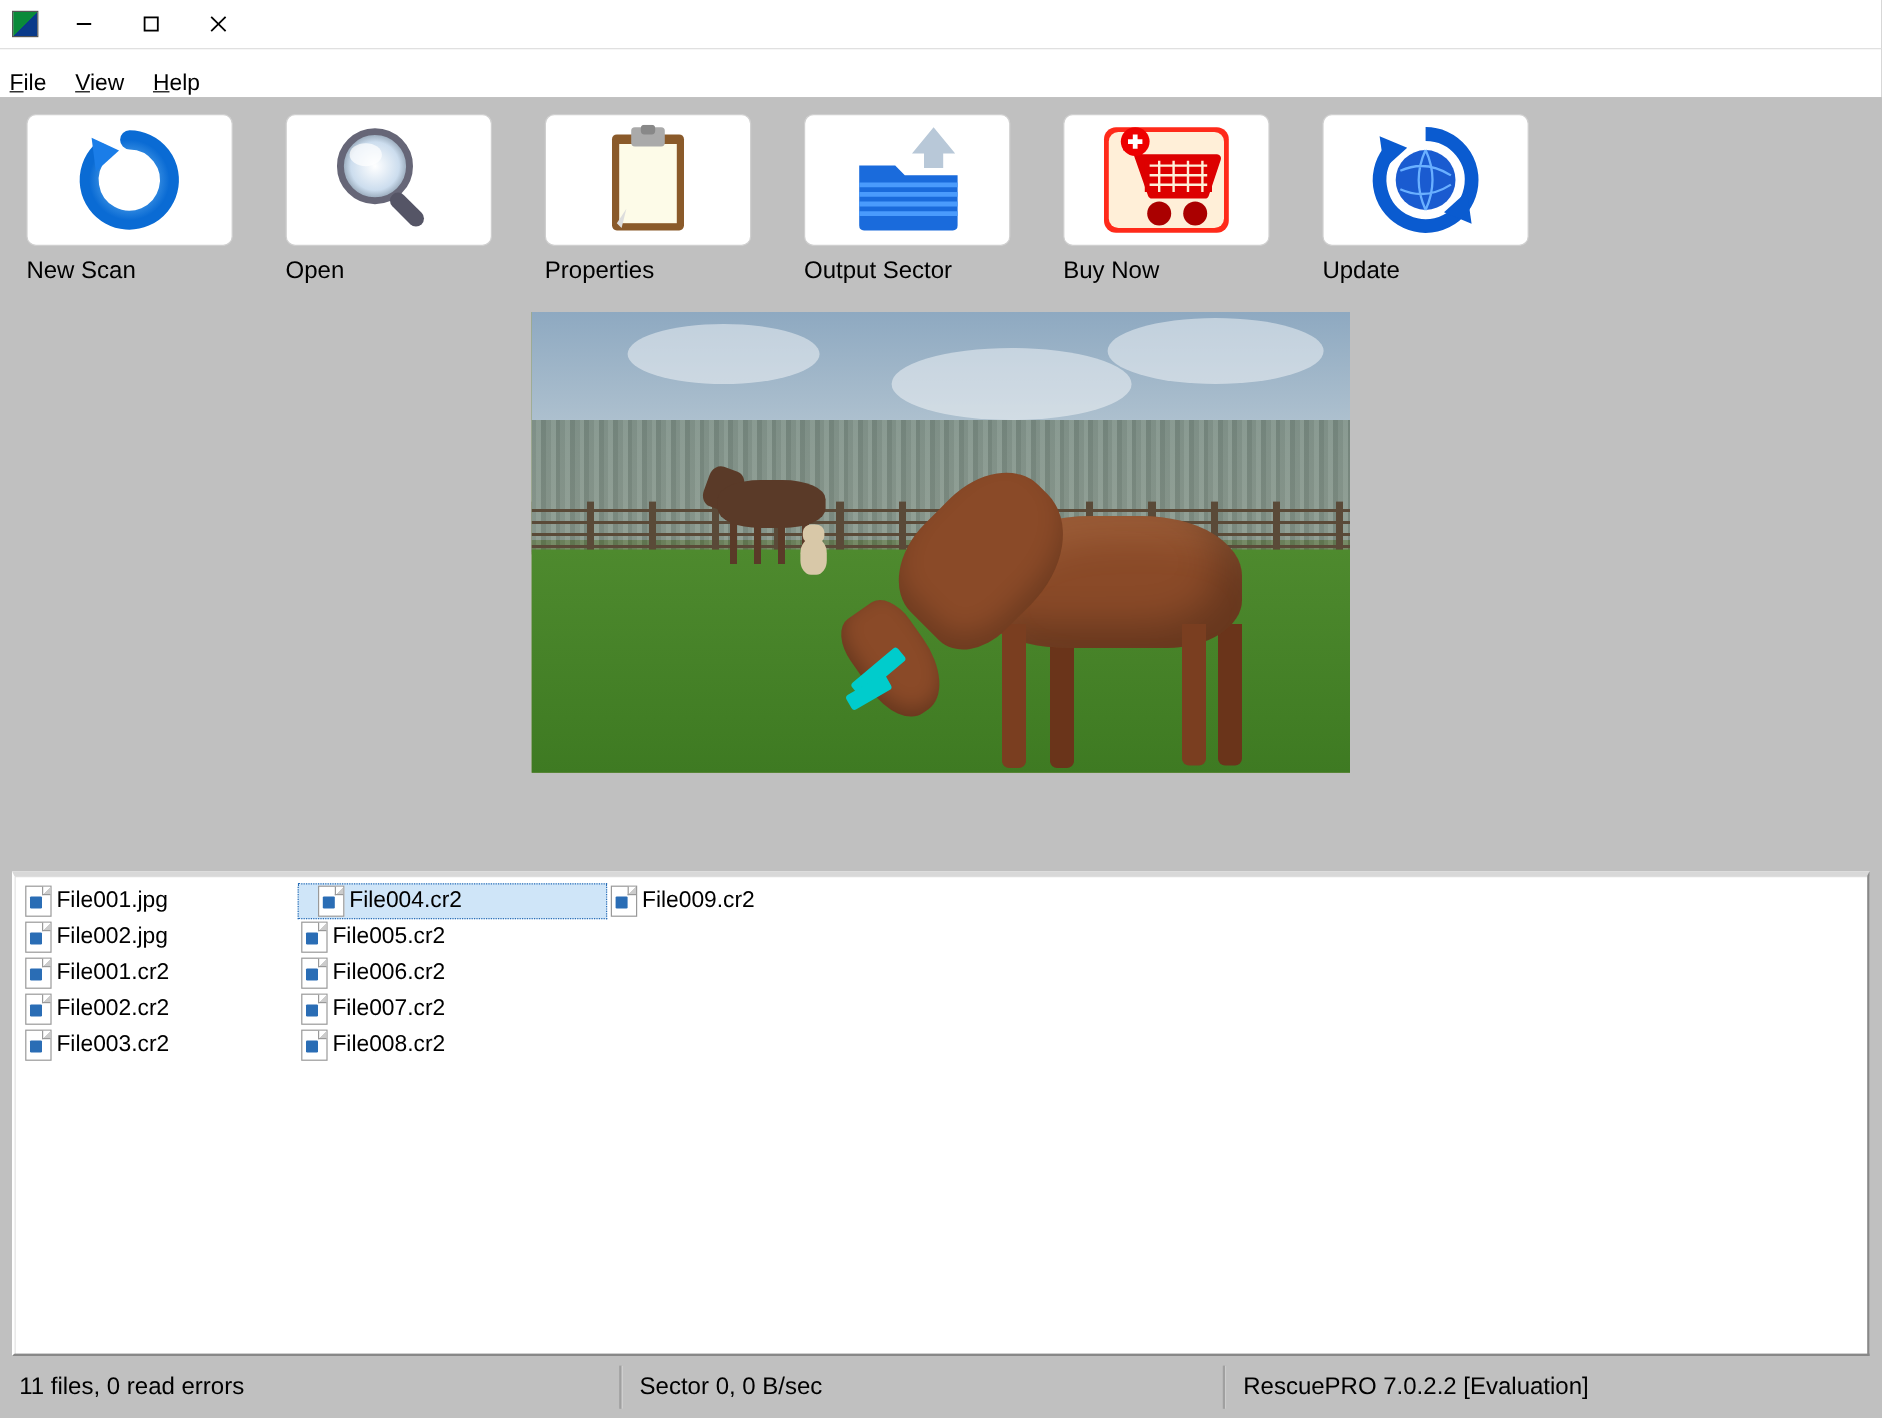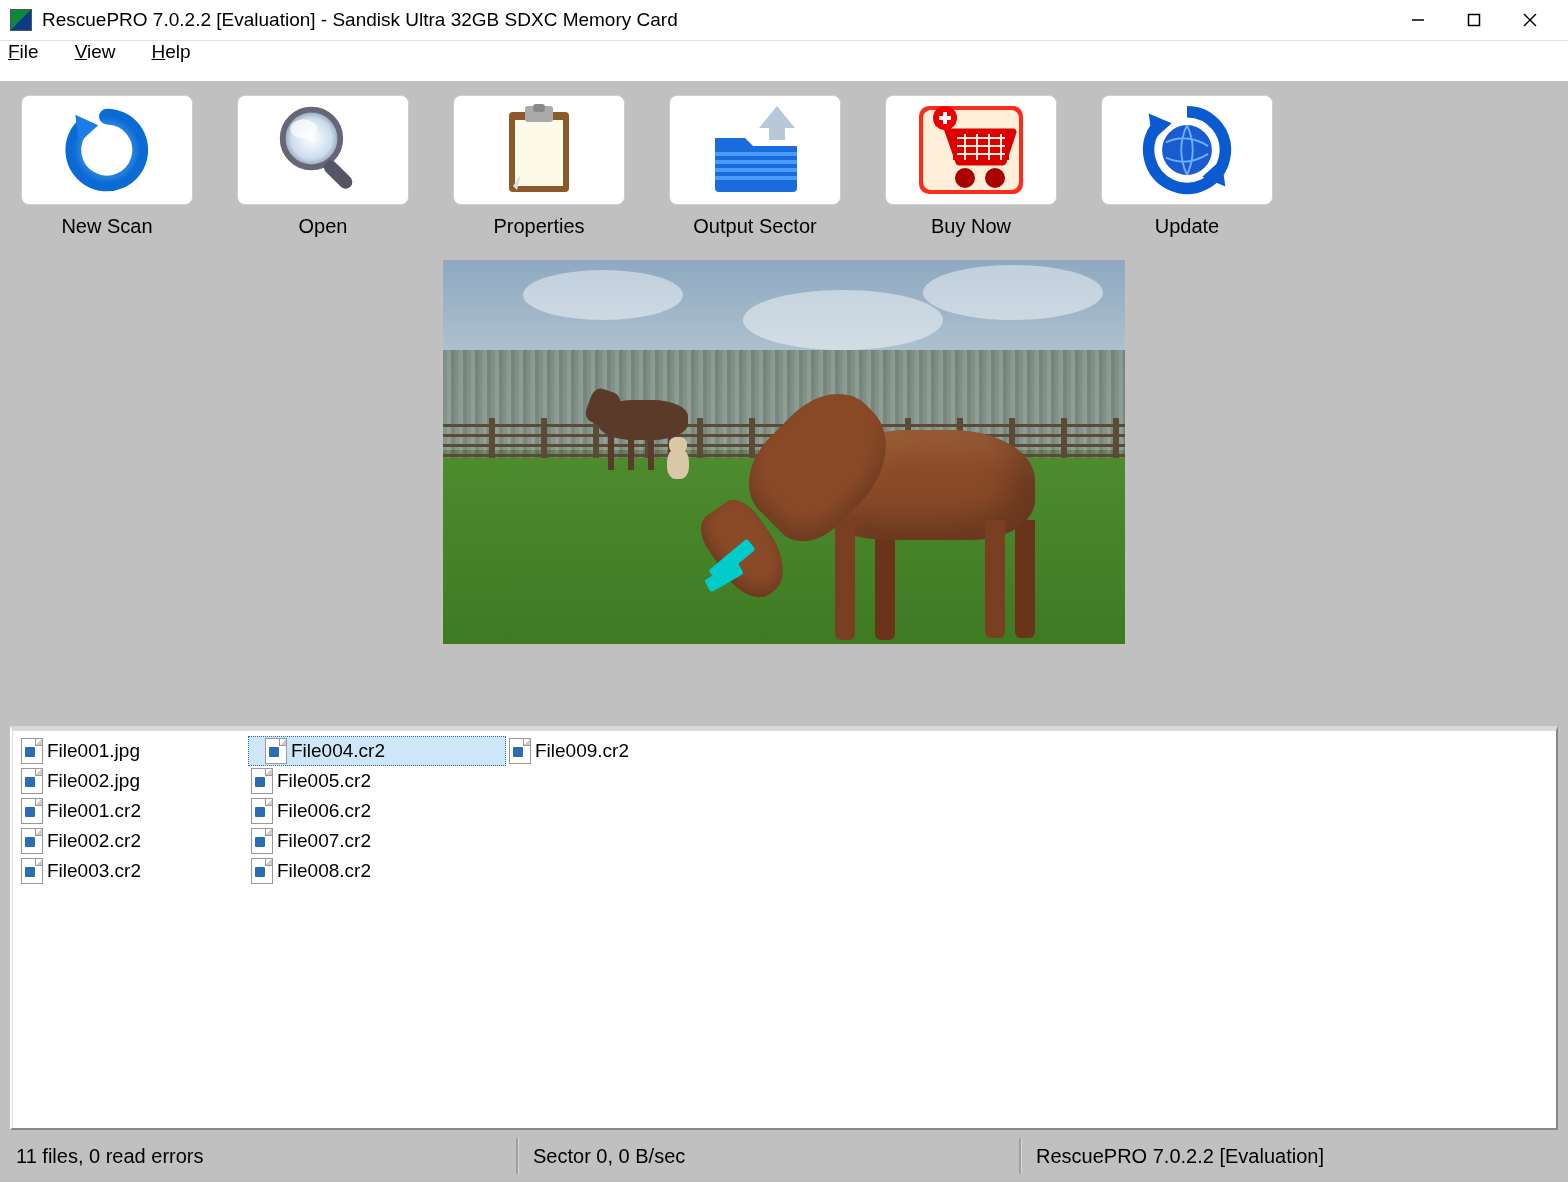--- a/index.html
+++ b/index.html
@@ -1,24 +1,24 @@
 <!DOCTYPE html>
 <html><head>
   <meta charset="utf-8">
   <style>
     body{margin:0;font-family:"Segoe UI",Tahoma,sans-serif;font-size:19px;color:#000;background:#c0c0c0;height:1182px;width:1568px;overflow:hidden;display:flex;flex-direction:column}
     .titlebar{background:#fff;height:40px;display:flex;align-items:center;padding:0 10px;border-bottom:1px solid #e0e0e0}
     .app-ico{width:20px;height:20px;background:linear-gradient(135deg,#0a8a3a 50%,#0a3a8a 50%);border:1px solid #555;margin-right:10px}
     .title-text{flex:1}
     .winbtn{width:56px;height:40px;display:flex;align-items:center;justify-content:center;font-size:18px}
-    .menubar{background:#fff;height:40px;display:flex;align-items:flex-start;padding:0 8px;gap:36px}
+    .menubar{background:#fff;height:40px;display:flex;align-items:flex-end;padding:0 8px;gap:24px}
     .menuitem{cursor:default}
     .ul{text-decoration:underline;text-decoration-skip-ink:none}
     .toolbar{background:#c0c0c0;padding:14px 22px 20px;display:flex;gap:46px}
-    .tbtn{display:flex;flex-direction:column;align-items:center;width:170px}
+    .tbtn{display:flex;flex-direction:column;width:170px}
     .tbtn-card{width:170px;height:108px;background:#fff;border:1px solid #cfcfcf;border-radius:8px;display:flex;align-items:center;justify-content:center;margin-bottom:10px}
     .tbtn-label{font-size:20px;color:#000}
     .preview-area{background:#c0c0c0;display:flex;justify-content:center;align-items:flex-start;padding:2px 0 30px;height:430px}
     .preview-img{width:682px;height:384px;background:#6c8b3a;position:relative;overflow:hidden}
     .sky{position:absolute;top:0;left:0;right:0;height:190px;background:linear-gradient(180deg,#8ea9c1 0%,#b5c6d2 60%,#c8d2d8 100%)}
     .cloud{position:absolute;background:rgba(255,255,255,0.45);border-radius:50%}
     .trees{position:absolute;top:90px;left:0;right:0;height:110px;background:repeating-linear-gradient(90deg,#6a7a68 0 4px,#7a8a78 4px 8px,#5a6a58 8px 12px);opacity:0.7}
     .fence{position:absolute;top:158px;left:0;right:0;height:44px;background:repeating-linear-gradient(90deg,transparent 0 46px,#5a4a38 46px 52px),linear-gradient(180deg,transparent 0 6px,#5a4a38 6px 9px,transparent 9px 16px,#5a4a38 16px 19px,transparent 19px 26px,#5a4a38 26px 29px,transparent 29px 36px,#5a4a38 36px 39px,transparent 39px)}
     .grass{position:absolute;top:198px;left:0;right:0;bottom:0;background:linear-gradient(180deg,#4e8a2e 0%,#3e7a22 100%)}
     .horse{position:absolute;right:50px;top:60px;width:350px;height:300px}
@@ -52,21 +52,20 @@
     .status-cell{flex:0 0 auto}
     .status-cell.c1{width:486px}
     .status-cell.c2{width:472px}
     svg{display:block}
   </style>
 </head>
 <body>
 
 <div class="titlebar">
   <div class="app-ico"></div>
-  <div class="title-text">RescuePRO 7.0.2.2 [Evaluation] - Sandisk Ultra 32GB SDXC Memory Card</div>
   <div class="winbtn">
       <svg width="14" height="14">
         <line x1="1" y1="7" x2="13" y2="7" stroke="#000" stroke-width="1.5"></line>
       </svg>
     </div>
   <div class="winbtn">
       <svg width="14" height="14">
         <rect x="1.5" y="1.5" width="11" height="11" fill="none" stroke="#000" stroke-width="1.5"></rect>
       </svg>
     </div>

